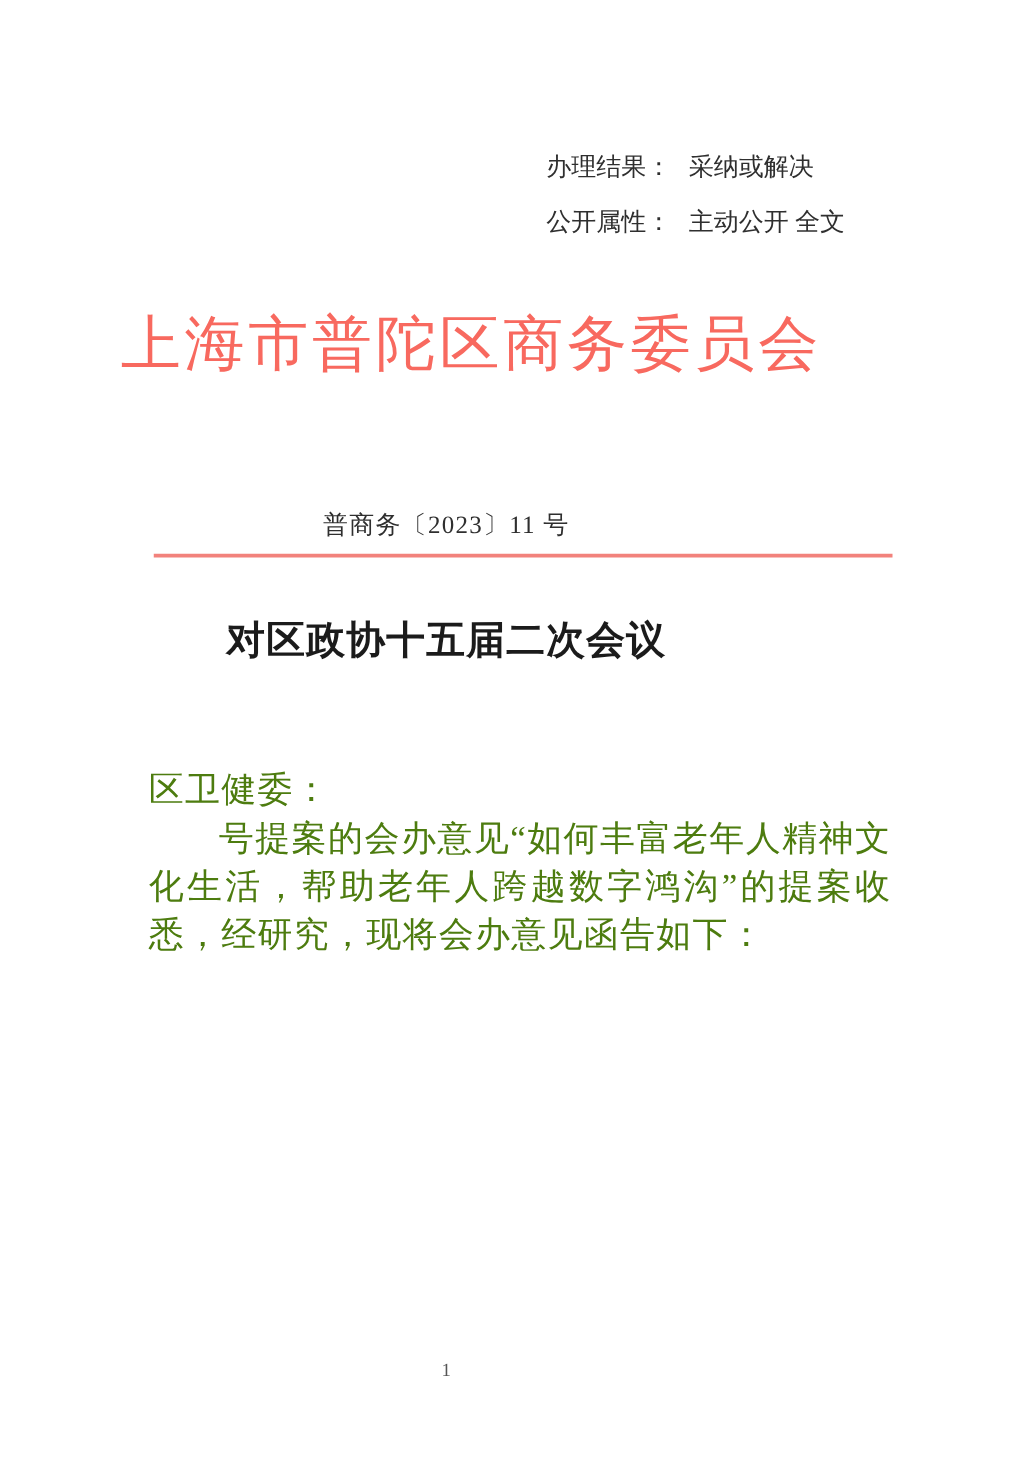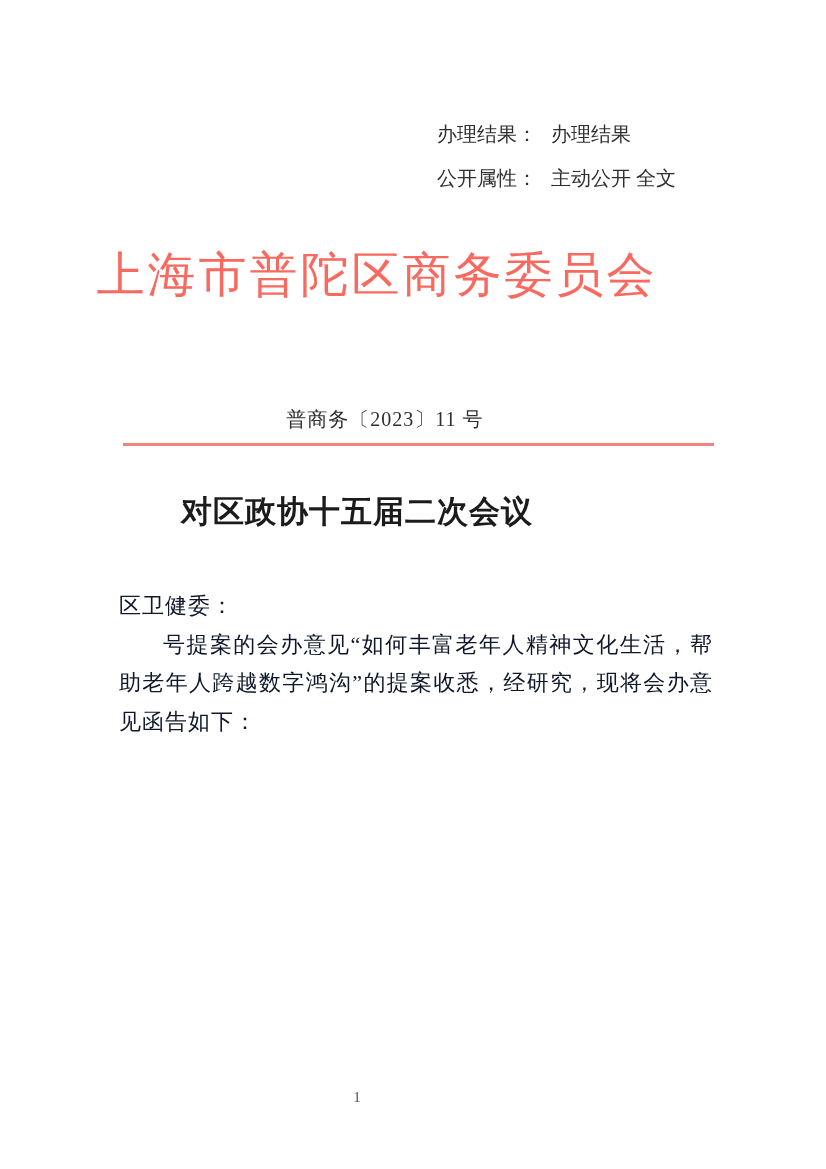--- a/index.html
+++ b/index.html
@@ -53,21 +53,20 @@
   
   .doc-number {
     position: absolute;
     top: 391px;
     left: 0;
     width: 100%;
     text-align: center;
     font-size: 20px;
     letter-spacing: 1px;
     color: #2f2f2f;
-    padding-left: 28px;
   }
 
   
   .red-line {
     position: absolute;
     top: 428px;
     left: 123px;
     width: 612px;
     height: 3px;
     background: #f2827c;
@@ -84,27 +83,27 @@
     font-size: 31px;
     font-weight: 700;
     line-height: 38px;
     letter-spacing: 1px;
     color: #1b1b1b;
   }
 
   
   .body-text {
     position: absolute;
-    top: 572px;
+    top: 599px;
     left: 119px;
     width: 594px;
-    font-size: 22px;
+    font-size: 28px;
     line-height: 38.7px;
     letter-spacing: 1px;
-    color: #0f172a;
+    color: #4d7c0f;
     text-align: justify;
     text-justify: inter-ideograph;
   }
   .body-text p {
     margin: 0;
   }
   .para {
     text-indent: 2em;
   }
 
@@ -130,21 +129,21 @@
   }
 </style>
 </head>
 <body>
 
 <div class="page">
 
   <div class="meta">
     <div class="meta-row">
       <span>办理结果：</span>
-      <span>办理结果</span>
+      <span>采纳或解决</span>
     </div>
     <div class="meta-row">
       <span>公开属性：</span>
       <span>主动公开 全文</span>
     </div>
   </div>
 
   <div class="org-name">上海市普陀区商务委员会</div>
 
   <div class="doc-number">普商务〔2023〕11 号</div>

